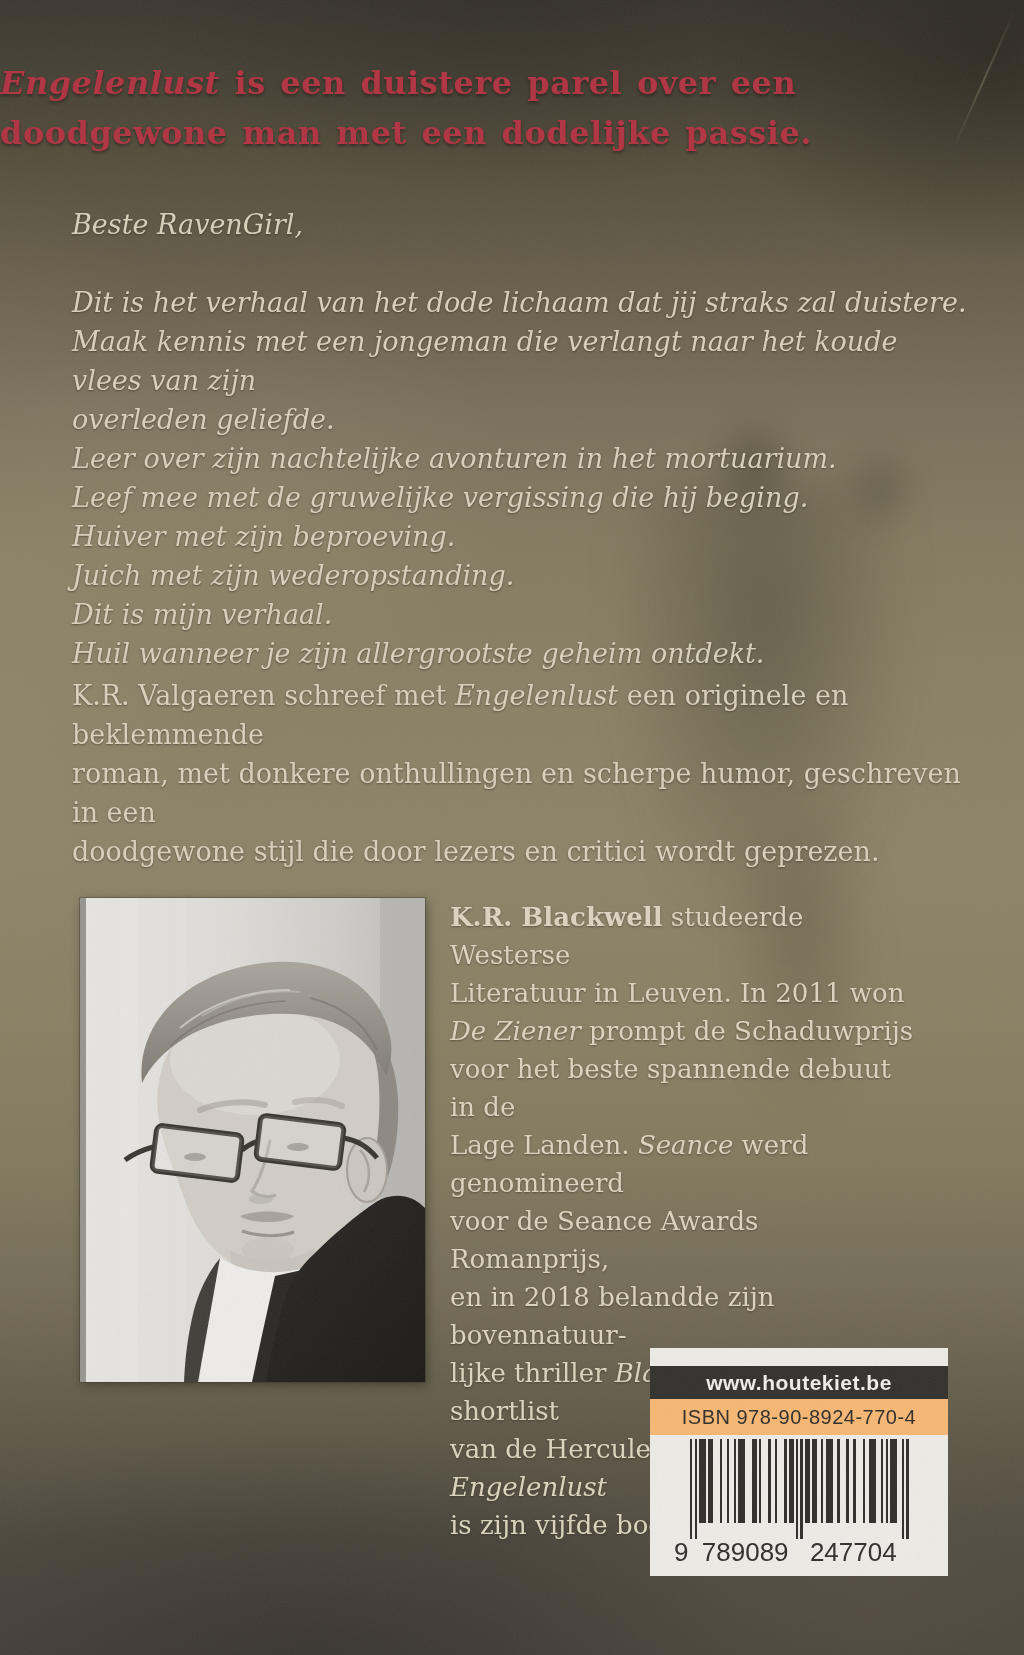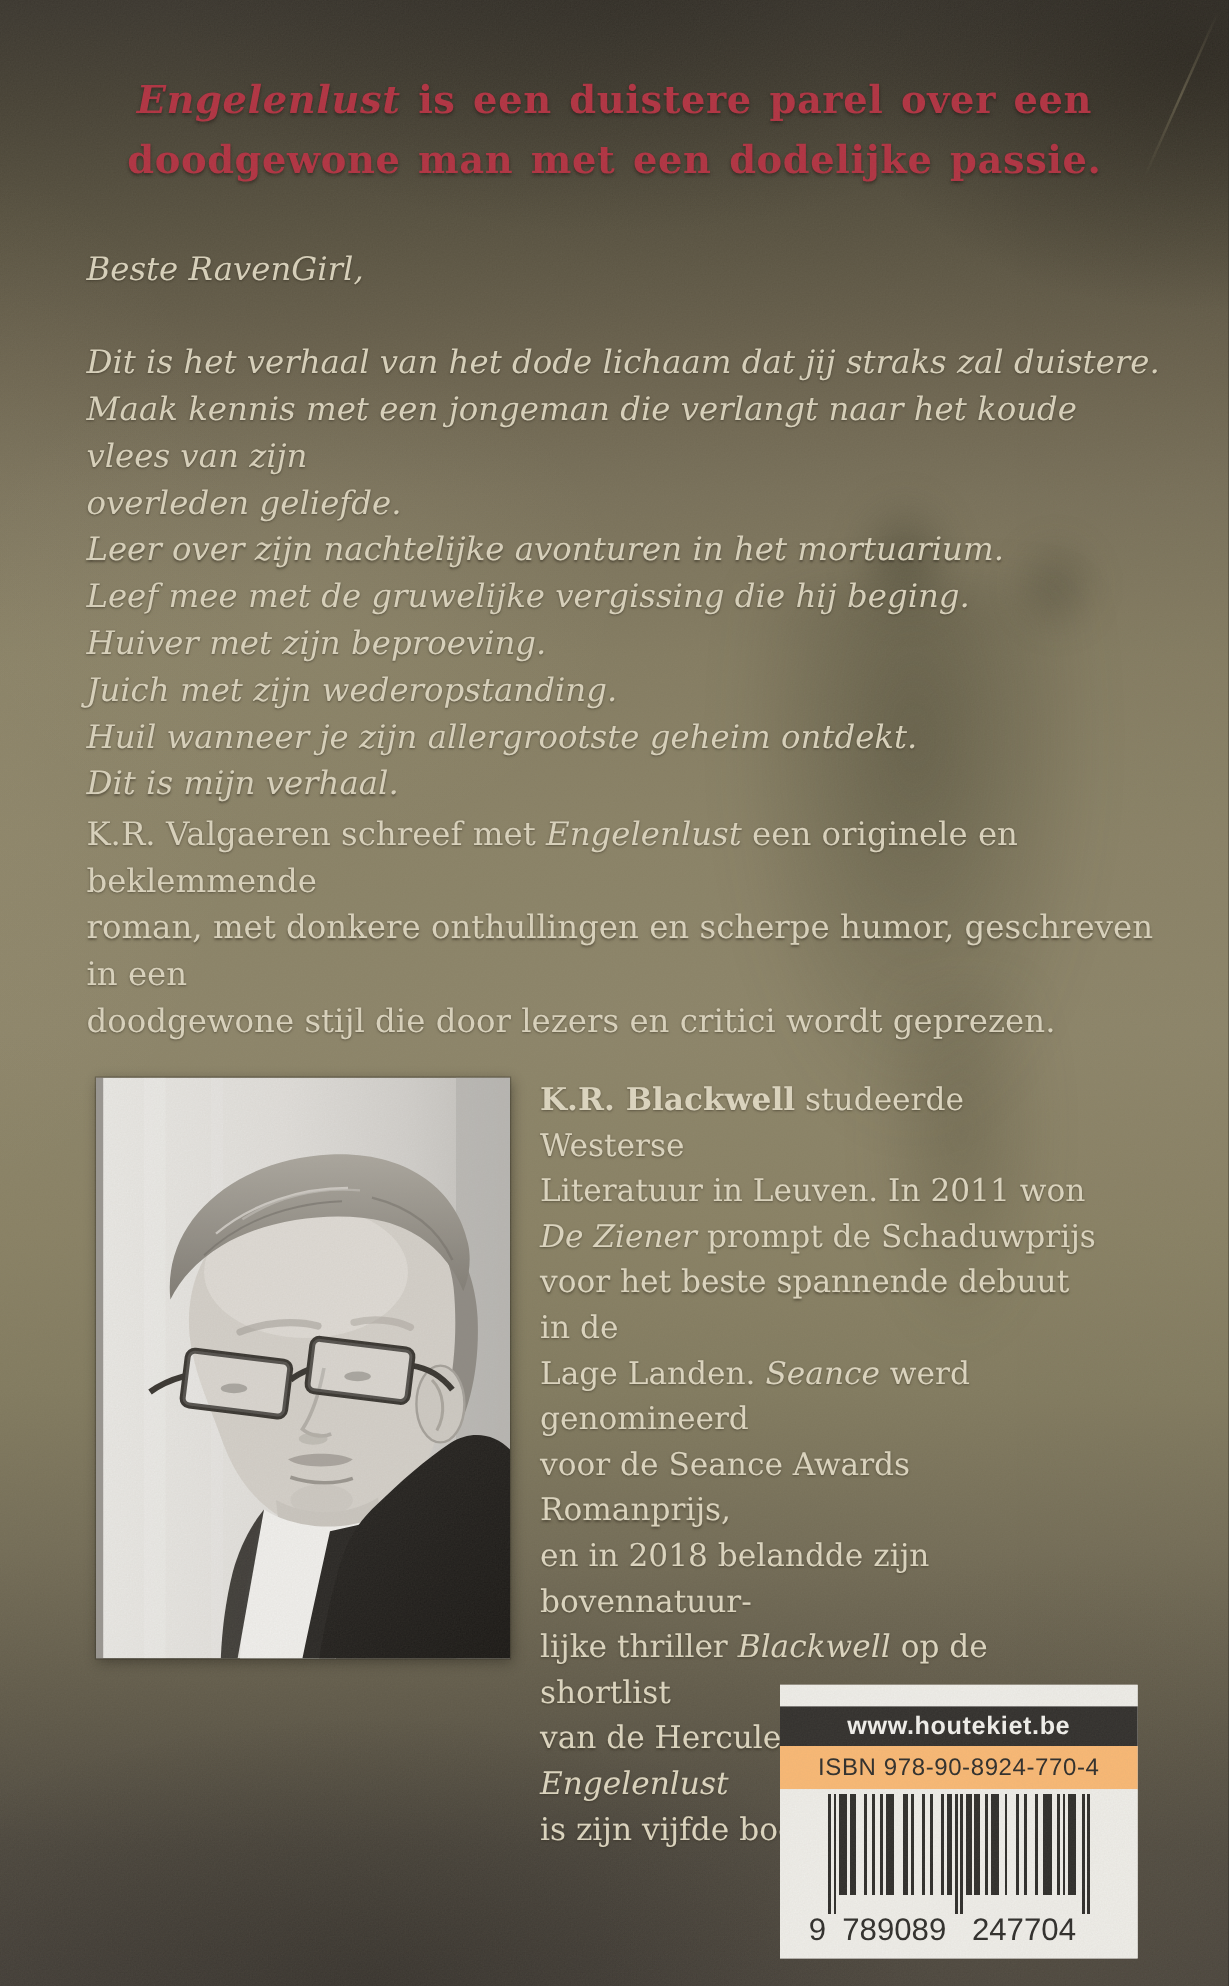--- a/index.html
+++ b/index.html
@@ -34,21 +34,21 @@
     background:radial-gradient(closest-side,rgba(54,53,37,0.50),rgba(54,53,37,0) 75%);}
   .ghost.head2{left:828px;top:430px;width:104px;height:116px;filter:blur(12px);
     background:radial-gradient(closest-side,rgba(58,56,40,0.34),rgba(58,56,40,0) 75%);}
   .ghost.body1{left:612px;top:486px;width:300px;height:460px;filter:blur(18px);
     background:radial-gradient(ellipse at 50% 28%,rgba(56,54,38,0.44),rgba(56,54,38,0) 72%);}
   .ghost.arm{left:726px;top:820px;width:150px;height:300px;filter:blur(16px);
     background:radial-gradient(ellipse at 50% 40%,rgba(66,62,44,0.30),rgba(66,62,44,0) 72%);}
 
   .tagline{
     position:absolute;top:58px;left:0;width:100%;
-    text-align:center;font-weight:700;font-size:32px;line-height:50px;
+    font-weight:700;font-size:32px;line-height:50px;
     letter-spacing:0.5px;word-spacing:3px;
     text-shadow:0 2px 3px rgba(20,10,8,0.55);
   }
   .letter{
     position:absolute;left:72px;top:205px;width:900px;
     font-style:italic;font-size:27px;line-height:39px;
     color:#dcd5bf;text-shadow:0 1px 2px rgba(35,30,18,0.55);
   }
   .letter .salutation{margin-bottom:39px;}
   .letter .body-lines{margin-top:39px;}
@@ -60,21 +60,21 @@
   .bio{
     position:absolute;left:450px;top:898px;width:470px;
     font-size:26px;line-height:38px;color:#e0d9c3;
     text-shadow:0 1px 2px rgba(35,30,18,0.5);
   }
   .photo{
     position:absolute;left:80px;top:898px;width:345px;height:484px;
     box-shadow:0 0 0 1px rgba(40,36,28,0.35), 2px 3px 10px rgba(20,17,12,0.45);
   }
   .pubbox{
-    position:absolute;left:650px;top:1404px;width:298px;height:228px;
+    position:absolute;left:650px;top:1348px;width:298px;height:228px;
     background:#f2f1ed;
   }
   .pubbox .white-strip{height:18px;background:#f2f1ed;}
   .pubbox .site-bar{
     height:33px;background:#2e2c2a;color:#f5f4f1;
     font-family:"Liberation Sans",sans-serif;font-weight:700;font-size:21px;
     display:flex;align-items:center;justify-content:center;letter-spacing:0.5px;
   }
   .pubbox .isbn-row{
     height:36px;display:flex;align-items:center;justify-content:center;
@@ -105,22 +105,22 @@
   <div class="letter">
     <div class="salutation">Beste RavenGirl,</div>
     <div class="body-lines">
         <div>Dit is het verhaal van het dode lichaam dat jij straks zal duistere.</div>
         <div>Maak kennis met een jongeman die verlangt naar het koude vlees van zijn</div>
         <div>overleden geliefde.</div>
         <div>Leer over zijn nachtelijke avonturen in het mortuarium.</div>
         <div>Leef mee met de gruwelijke vergissing die hij beging.</div>
         <div>Huiver met zijn beproeving.</div>
         <div>Juich met zijn wederopstanding.</div>
+        <div>Dit is mijn verhaal.</div>
         <div>Huil wanneer je zijn allergrootste geheim ontdekt.</div>
-        <div>Dit is mijn verhaal.</div>
       </div>
   </div>
 
   <div class="blurb">
       <div><span>K.R. Valgaeren schreef met </span><span style="font-style: italic;">Engelenlust</span><span> een originele en beklemmende</span></div>
       <div><span>roman, met donkere onthullingen en scherpe humor, geschreven in een</span></div>
       <div><span>doodgewone stijl die door lezers en critici wordt geprezen.</span></div>
     </div>
 
   <div class="photo">

